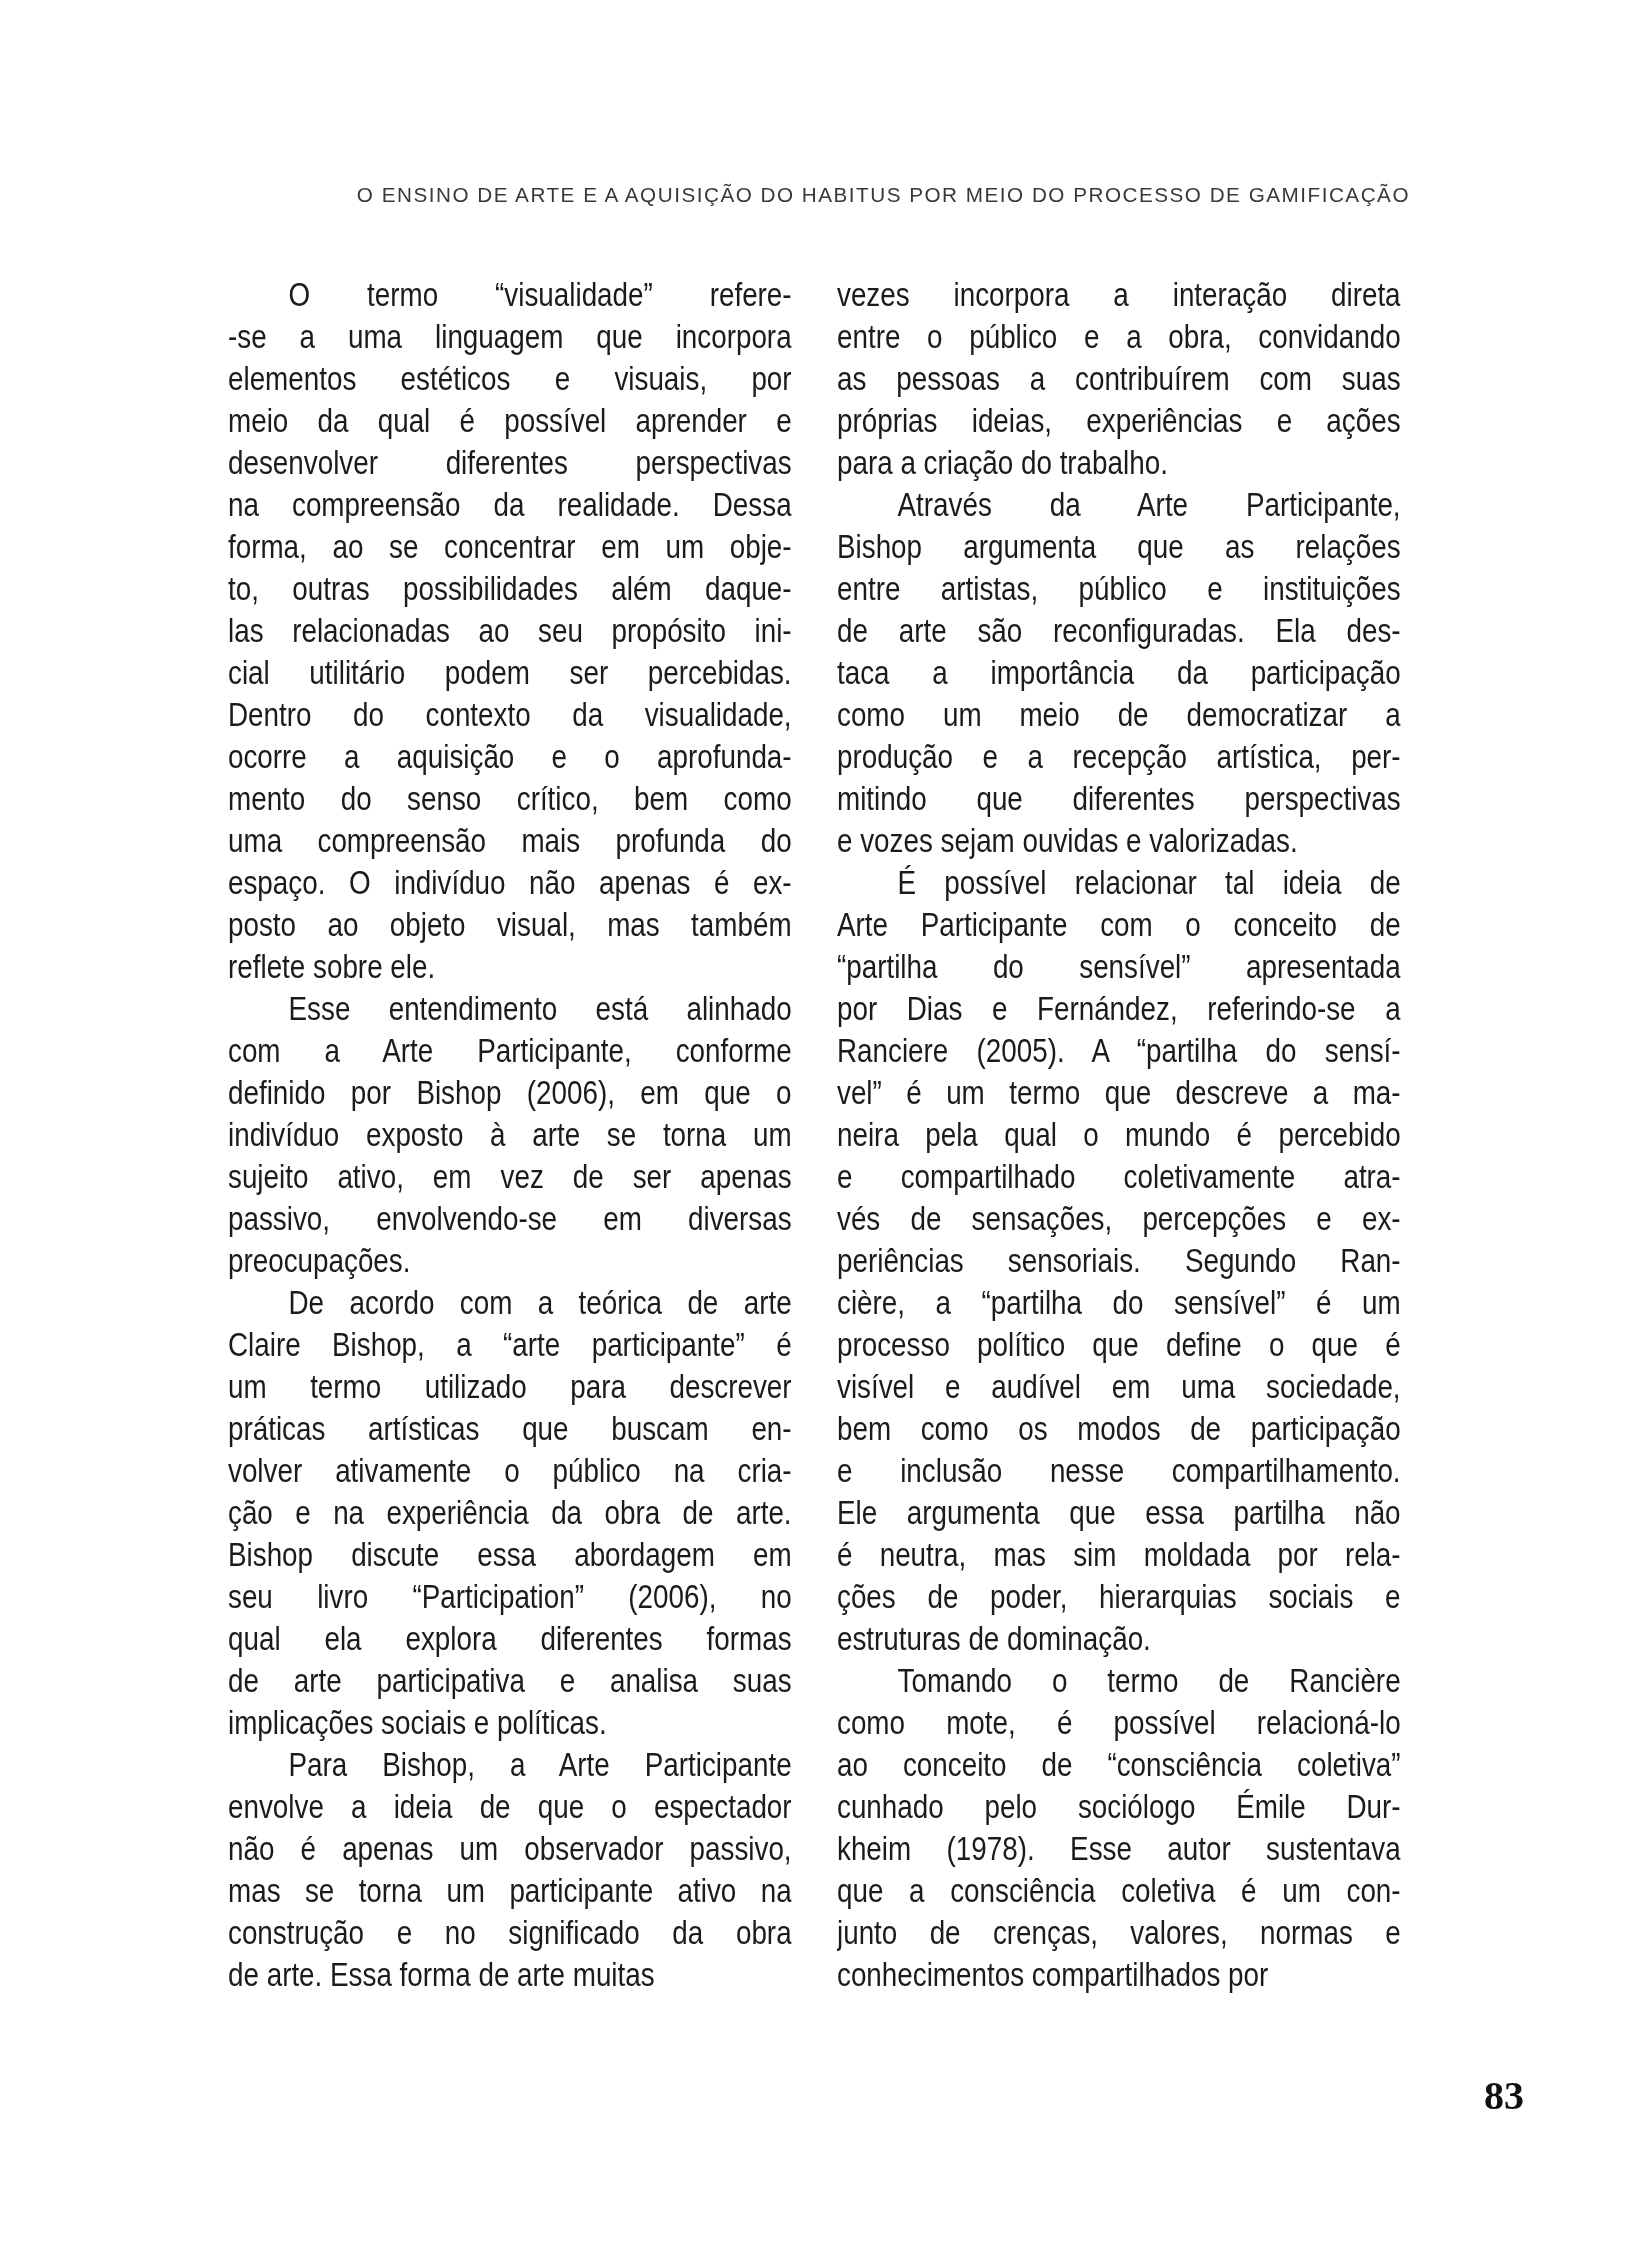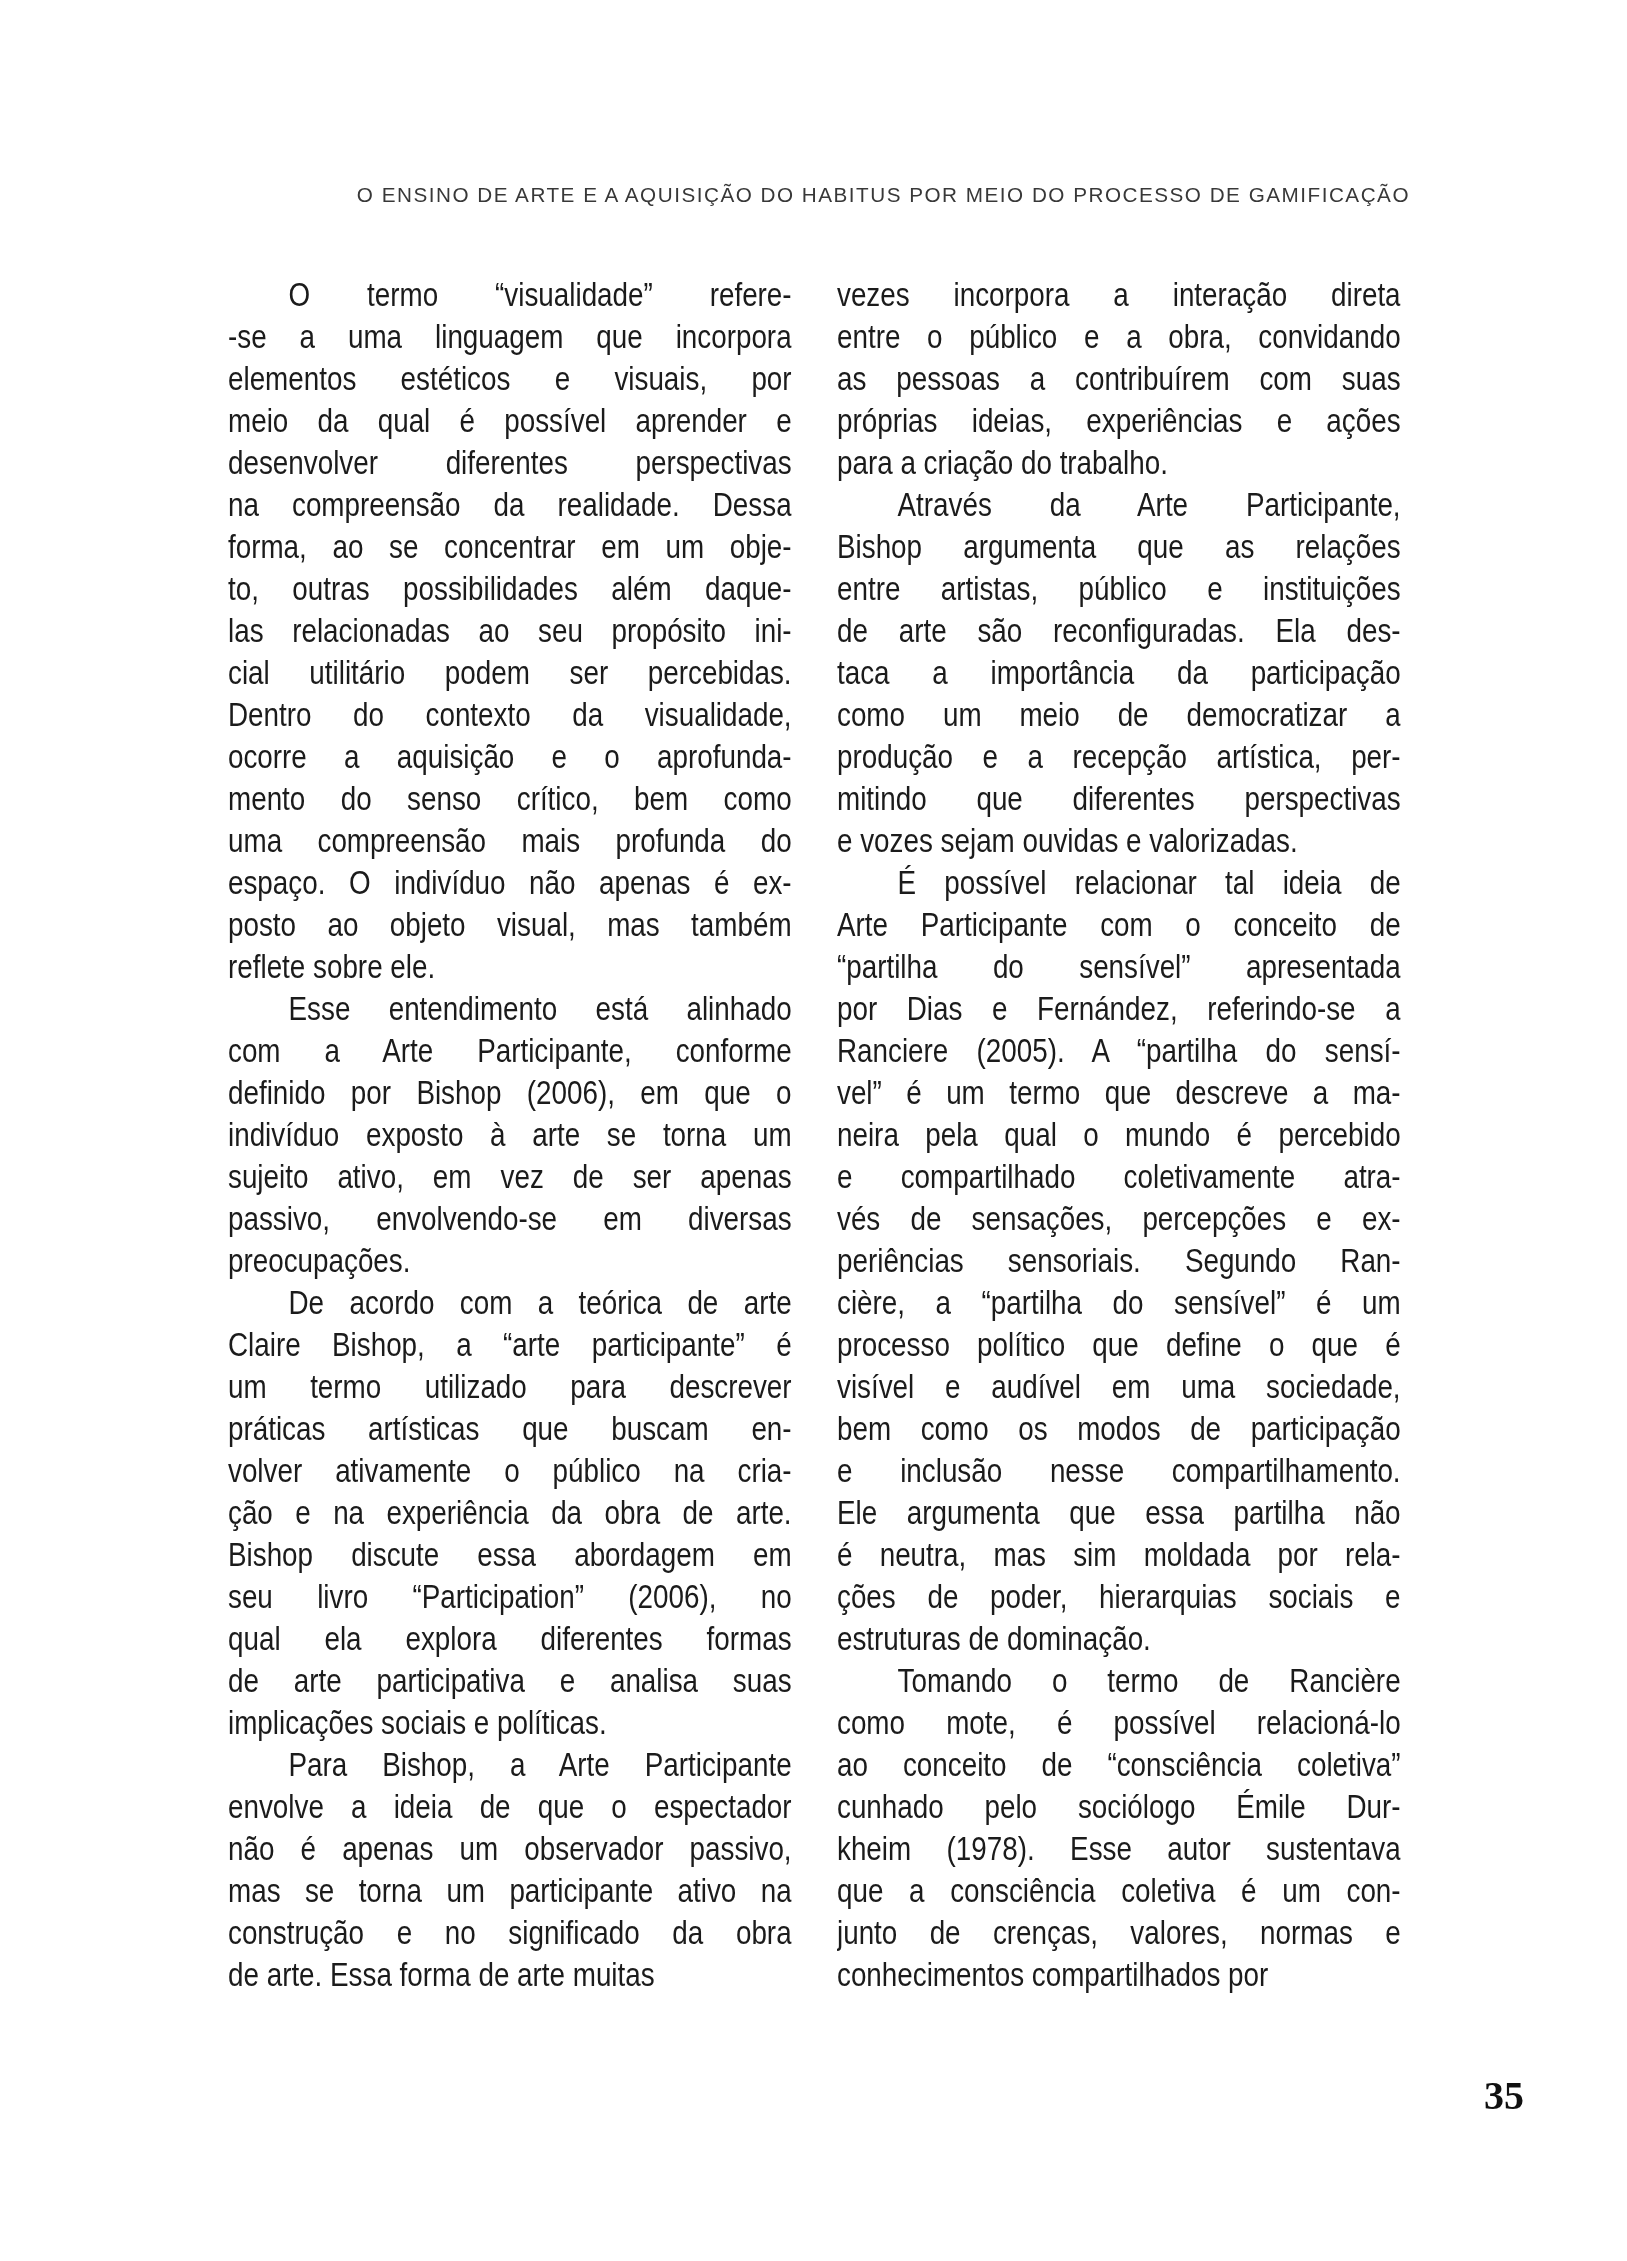--- a/index.html
+++ b/index.html
@@ -163,15 +163,15 @@
         <div class="line">como mote, é possível relacioná-lo</div>
         <div class="line">ao conceito de “consciência coletiva”</div>
         <div class="line">cunhado pelo sociólogo Émile Dur-</div>
         <div class="line">kheim (1978). Esse autor sustentava</div>
         <div class="line">que a consciência coletiva é um con-</div>
         <div class="line">junto de crenças, valores, normas e</div>
         <div class="line last">conhecimentos compartilhados por</div>
       </div>
     </div>
 
-  <div class="page-number">35</div>
+  <div class="page-number">83</div>
 </div>
 
 
 </body></html>

